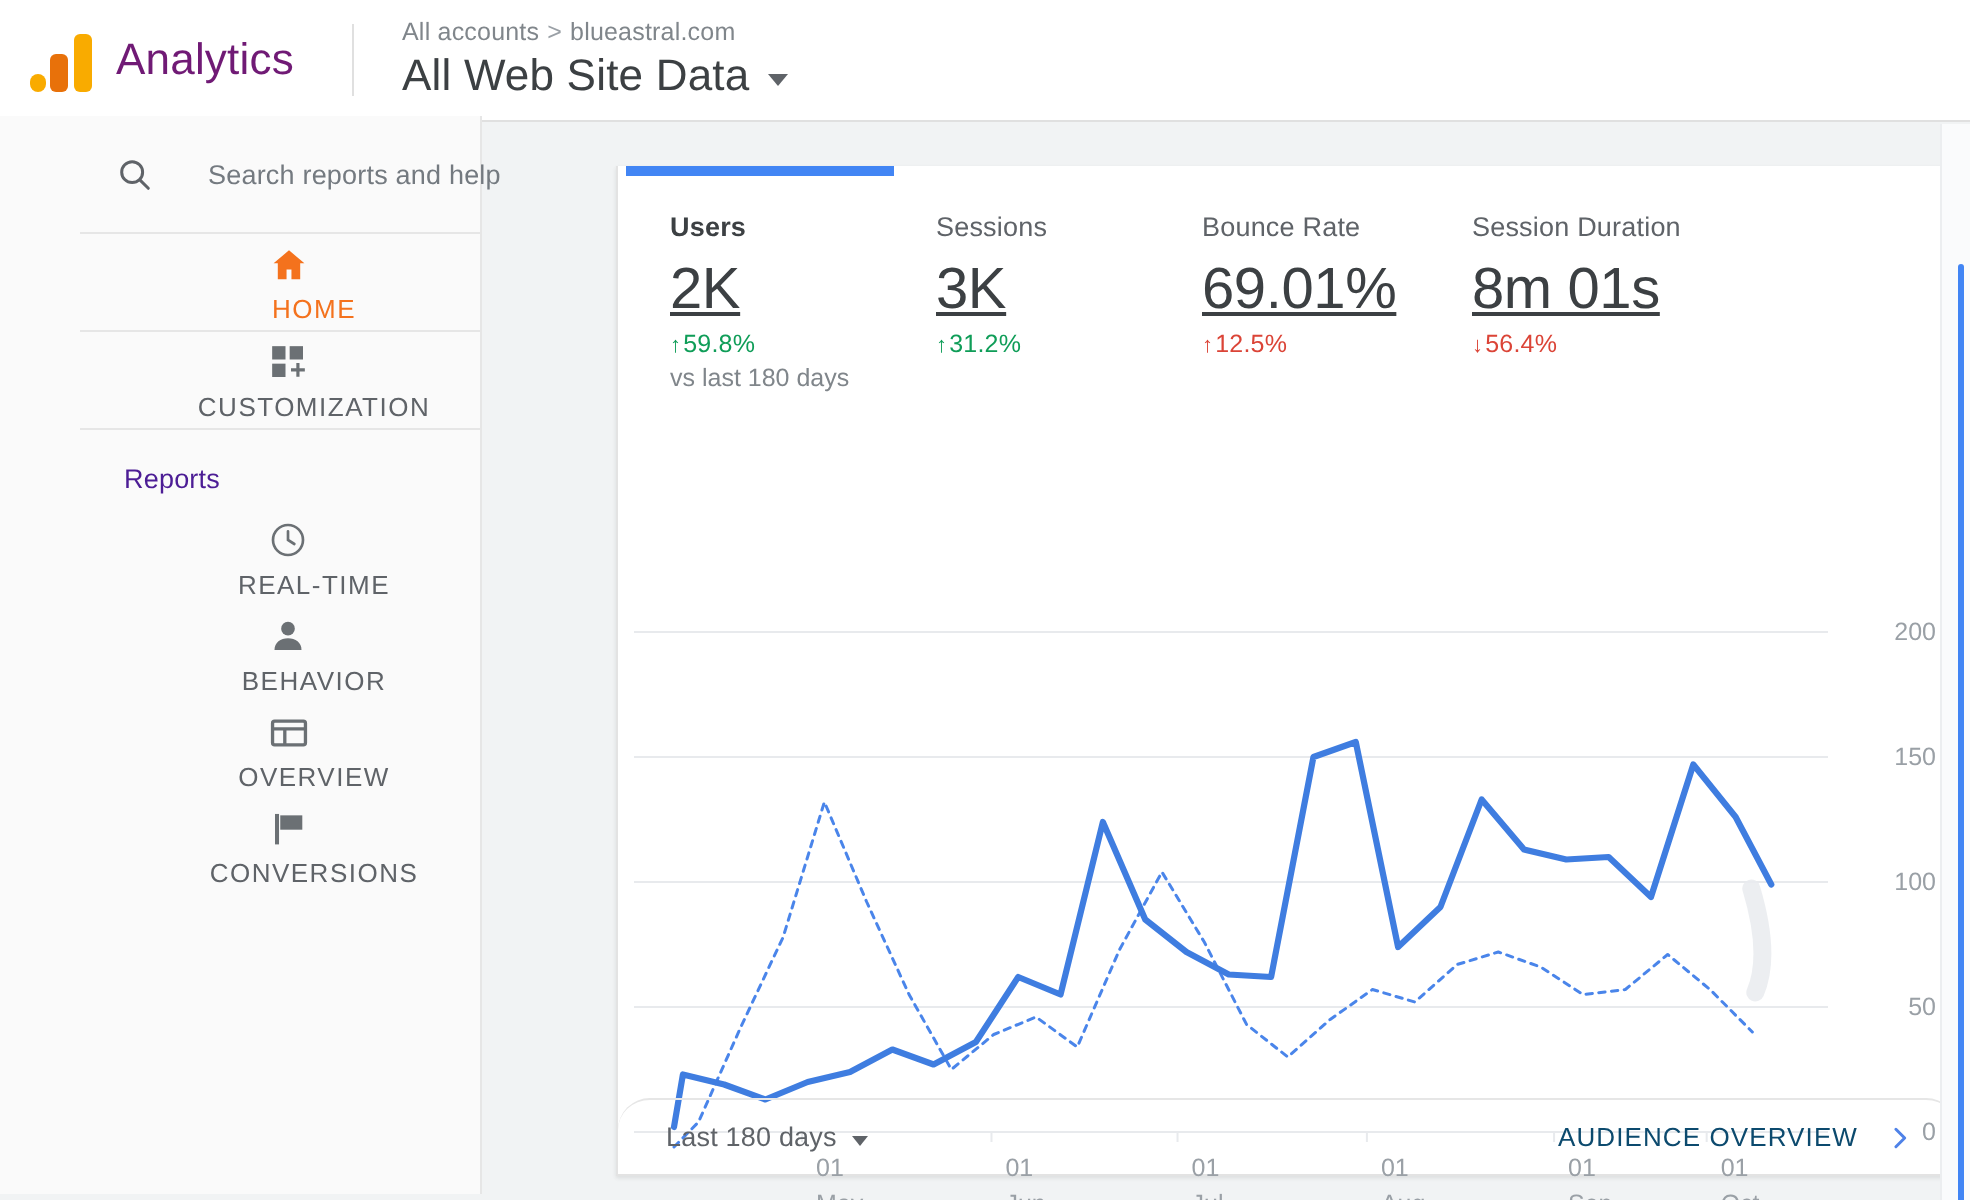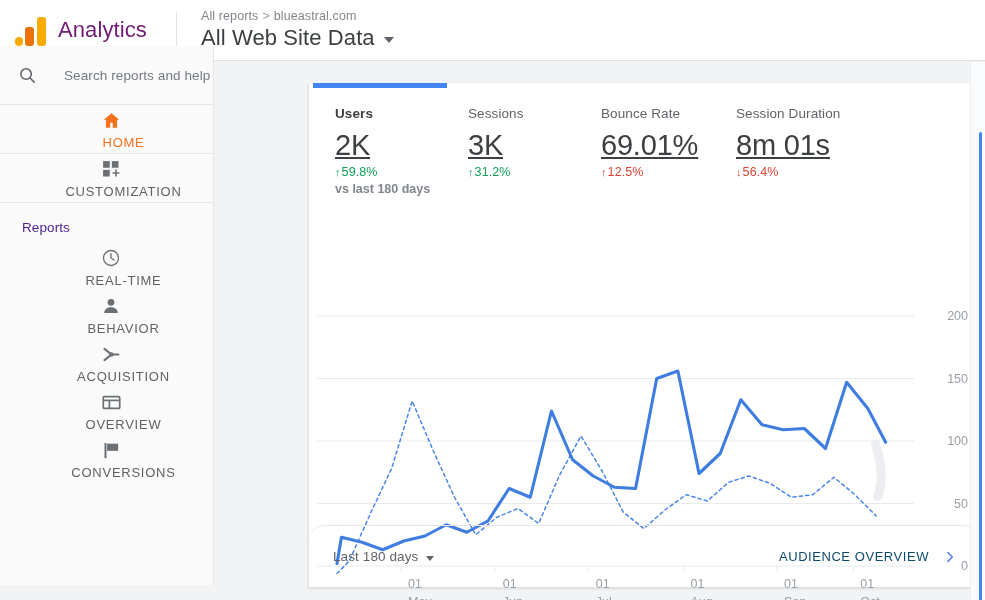--- a/index.html
+++ b/index.html
@@ -38,22 +38,22 @@
   #view-row { display: flex; align-items: center; text-align: right; }
   #view-name { font-size: 22px; color: #3c4043; font-weight: 400; letter-spacing: .1px; white-space: nowrap; }
   .caret-down {
     width: 0; height: 0; margin-left: 9px; margin-top: 4px;
     border-left: 5px solid transparent; border-right: 5px solid transparent;
     border-top: 6px solid #5f6368;
   }
 
   
   #sidebar {
-    position: absolute; left: 0; top: 46px; width: 214px; height: 539px;
-    background: #fafafa; border-right: 1px solid #e6e6e6;
+    position: absolute; left: 0; top: 58px; width: 241px; height: 539px;
+    background: #fafafa; border-right: 1px solid #e6e6e6; padding-left: 40px;
   }
   #search-row {
     height: 59px; display: flex; align-items: center; padding-left: 18px;
     border-bottom: 1px solid #e6e6e6;
   }
   .s-icon { width: 30px; flex: 0 0 30px; display: flex; align-items: center; justify-content: flex-start; }
   #search-input {
     border: 0; outline: 0; background: transparent; font-size: 13.5px;
     color: #5f6368; font-family: "Liberation Sans", sans-serif;
     padding-left: 16px; width: 190px; letter-spacing: .1px;
@@ -99,31 +99,31 @@
   .metric.selected .m-name { color: #3c4043; font-weight: bold; }
   .metric .m-value {
     font-size: 29px; color: #3c4043; font-weight: 400; letter-spacing: -.2px;
     line-height: 34px; margin-bottom: 3px; white-space: nowrap; text-decoration: underline;
   }
   .metric .m-delta { font-size: 12.5px; letter-spacing: .1px; white-space: nowrap; }
   .metric .m-delta .arrow { font-size: 11px; margin-right: 1px; }
   .metric .m-delta.up-good { color: #0f9d58; }
   .metric .m-delta.up-bad { color: #db4437; }
   .metric .m-delta.down-bad { color: #db4437; }
-  .metric .m-compare { font-size: 12.5px; color: #80868b; margin-top: 3px; white-space: nowrap; font-weight: bold; }
+  .metric .m-compare { font-size: 12.5px; color: #80868b; margin-top: 3px; white-space: nowrap; }
 
   
   #chart-wrap {
     position: absolute; left: 0; top: 123px; width: 670px; height: 420px;
   }
   #chart-svg { display: block; }
 
   
   #card-footer {
-    position: absolute; left: 0; bottom: 0; width: 670px; height: 62px;
+    position: absolute; left: 0; bottom: 0; width: 670px; height: 38px;
     border-top: 1px solid #e6e6e6; display: flex; align-items: center;
     justify-content: space-between; padding: 0 22px 0 24px; border-radius: 16px;
   }
   #date-range { display: flex; align-items: center; cursor: pointer; }
   #date-range-label { font-size: 13.5px; color: #5f6368; letter-spacing: .1px; }
   #date-range .caret-down { margin-top: 3px; margin-left: 8px; border-top-color: #5f6368;
     border-left-width: 4.5px; border-right-width: 4.5px; border-top-width: 5.5px; }
   #audience-link { display: flex; align-items: center; cursor: pointer; }
   #audience-link-label {
     font-size: 13px; color: #0c4a6e; letter-spacing: .55px;
@@ -150,21 +150,21 @@
       <div class="ga-logo">
         <div class="bar b1"></div>
           <div class="bar b2"></div>
           <div class="bar b3"></div>
       </div>
       <div id="brand-name">Analytics</div>
     </div>
     <div id="header-divider"></div>
     <div id="account-block">
       <div id="breadcrumb">
-        <span>All reports</span><span class="sep">&gt;</span><span>blueastral.com</span>
+        <span>All accounts</span><span class="sep">&gt;</span><span>blueastral.com</span>
       </div>
       <div id="view-row">
         <div id="view-name">All Web Site Data</div>
         <div class="caret-down"></div>
       </div>
     </div>
   </div>
 
   <div id="sidebar">
 
@@ -216,30 +216,20 @@
       <div class="nav-item plain">
         <span class="s-icon">
           <svg width="20" height="20" viewBox="0 0 24 24">
             <circle cx="12" cy="7.6" r="4.1" fill="#6b7074"></circle>
             <path d="M3.9 20.4c0-4.5 3.6-7 8.1-7s8.1 2.5 8.1 7z" fill="#6b7074"></path>
           </svg>
         </span>
         <span class="label">BEHAVIOR</span>
       </div>
 
-      <div class="nav-item plain">
-        <span class="s-icon">
-          <svg width="21" height="21" viewBox="0 0 24 24">
-            <path d="M4 5.5 12 12 4 18.5" fill="none" stroke="#6b7074" stroke-width="2.4" stroke-linecap="round" stroke-linejoin="round"></path>
-            <circle cx="12" cy="12" r="2.5" fill="#6b7074"></circle>
-            <line x1="14" y1="12" x2="20" y2="12" stroke="#6b7074" stroke-width="2.2" stroke-linecap="round"></line>
-          </svg>
-        </span>
-        <span class="label">ACQUISITION</span>
-      </div>
 
       <div class="nav-item plain">
         <span class="s-icon">
           <svg width="21" height="21" viewBox="0 0 24 24">
             <rect x="2.6" y="5.2" width="18.8" height="13.6" rx="1.2" fill="none" stroke="#6b7074" stroke-width="1.9"></rect>
             <line x1="2.6" y1="9.6" x2="21.4" y2="9.6" stroke="#6b7074" stroke-width="1.9"></line>
             <line x1="9.6" y1="9.6" x2="9.6" y2="18.8" stroke="#6b7074" stroke-width="1.9"></line>
           </svg>
         </span>
         <span class="label">OVERVIEW</span>

